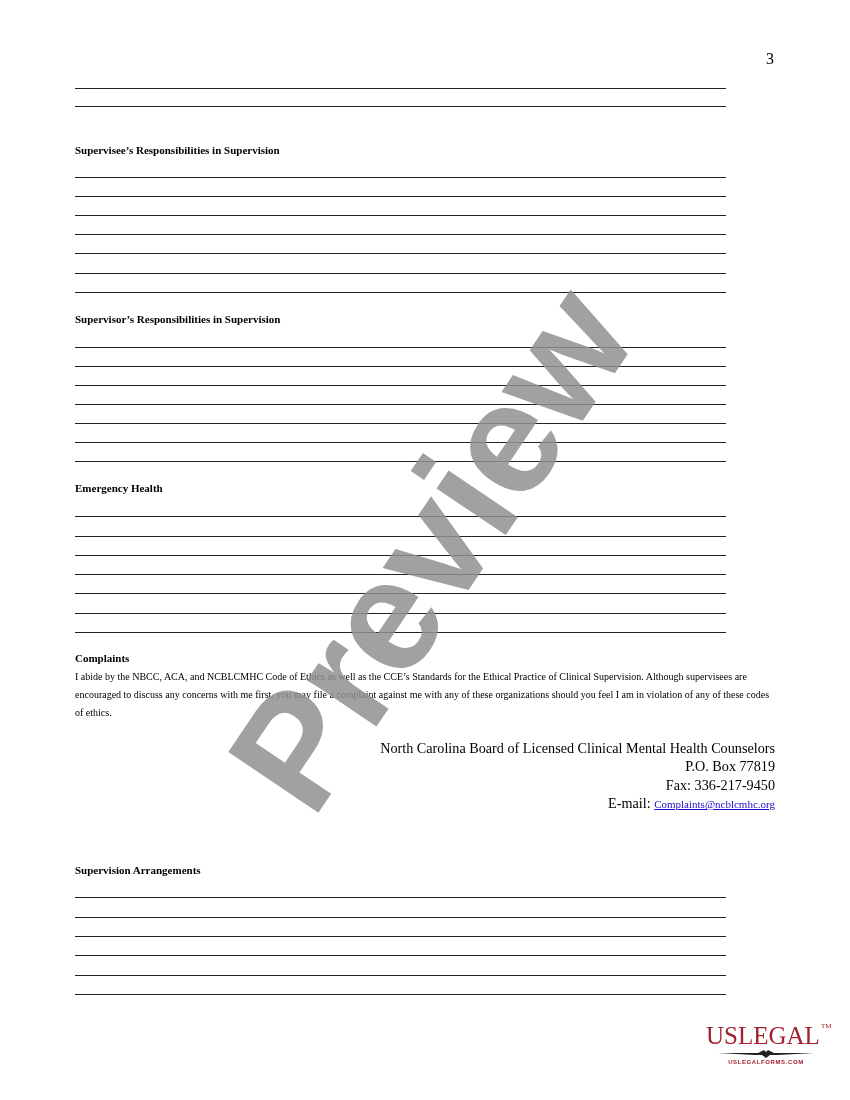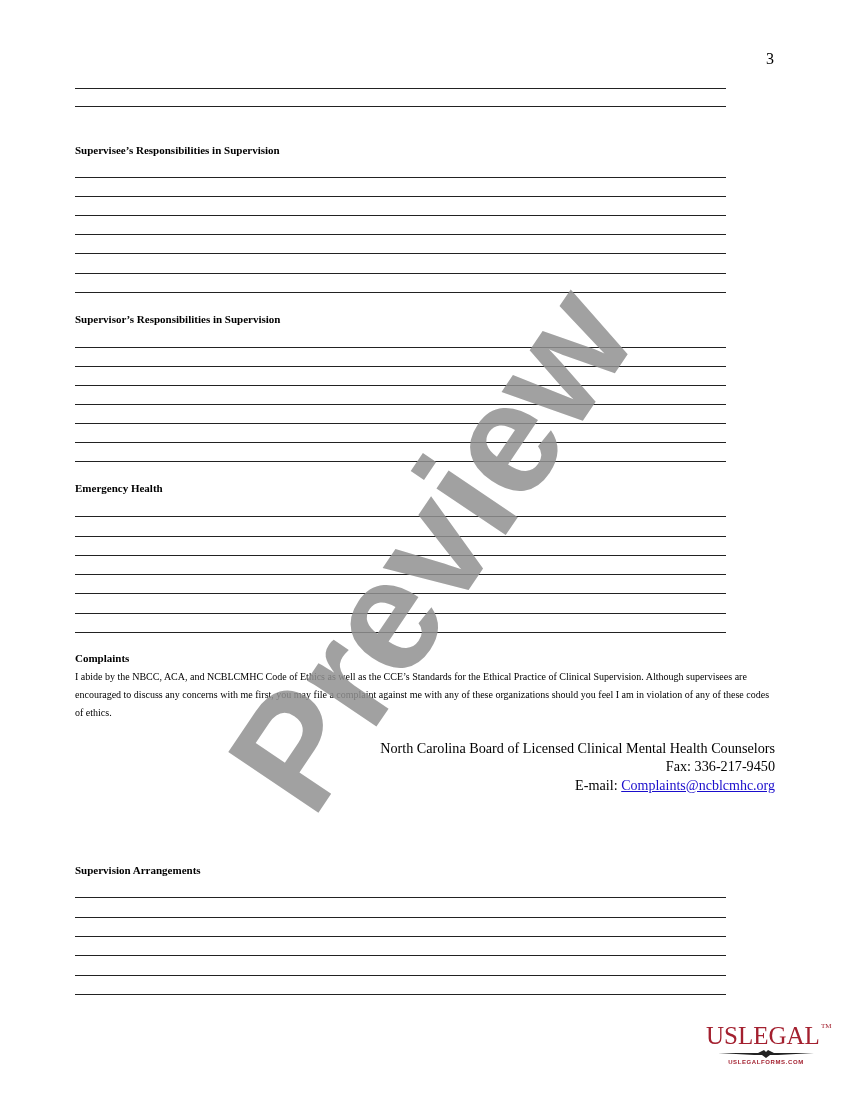--- a/index.html
+++ b/index.html
@@ -5,21 +5,21 @@
   html, body { margin: 0; padding: 0; background: #ffffff; }
   body { width: 850px; height: 1100px; position: relative; overflow: hidden;
          font-family: "Liberation Serif", "DejaVu Serif", serif; color: #000; }
   .page-num { position: absolute; left: 766px; top: 50px; font-size: 16px; }
   .rule { position: absolute; left: 75px; width: 651px; height: 0;
           border-top: 1px solid #222; }
   .heading { position: absolute; left: 75px; font-weight: bold; font-size: 11px; }
   .para { position: absolute; left: 75px; width: 700px; font-size: 10px; line-height: 18px; }
   .center-block { position: absolute; left: 75px; width: 700px; text-align: right;
                   font-size: 14.2px; line-height: 18.4px; }
-  .center-block a { color: #1a0dcc; text-decoration: underline; font-size: 14px; }
+  .center-block a { color: #1a0dcc; text-decoration: underline; font-size: 11px; }
   .watermark { position: absolute; left: 90px; top: 470px; width: 680px;
                font-family: "Liberation Sans", "DejaVu Sans", sans-serif; font-weight: bold;
                font-size: 158px; color: rgba(145,145,145,0.85); text-align: center;
                transform: rotate(-56deg); transform-origin: 50% 50%; letter-spacing: -2px;
                pointer-events: none; line-height: 1; }
   .logo { position: absolute; left: 706px; top: 1023px; width: 120px; text-align: center; }
   .logo-main { font-family: "Liberation Serif", "DejaVu Serif", serif; color: #a3202f;
                font-size: 25px; letter-spacing: 0px; line-height: 1; }
   .logo-main .tm { font-size: 7px; vertical-align: top; margin-left: 1px; margin-top: 26px; }
   .logo-wing { display: block; margin: 2px auto 0; }
@@ -67,20 +67,21 @@
     <div class="rule" style="top: 593px;"></div>
     <div class="rule" style="top: 613px;"></div>
     <div class="rule" style="top: 632px;"></div>
   </div>
 
 <div class="heading" style="top:652px">Complaints</div>
 <div class="para" style="top:668px">I abide by the NBCC, ACA, and NCBLCMHC Code of Ethics as well as the CCE’s Standards for the Ethical Practice of Clinical Supervision.  Although supervisees are encouraged to discuss any concerns with me first, you may file a complaint against me with any of these organizations should you feel I am in violation of any of these codes of ethics.</div>
 
 <div class="center-block" style="top:739px">
   <div>North Carolina Board of Licensed Clinical Mental Health Counselors</div>
+  <div>P.O. Box 77819</div>
   <div>Fax: 336-217-9450</div>
   <div><span>E-mail: </span><a>Complaints@ncblcmhc.org</a></div>
 </div>
 
 <div class="heading" style="top:864px">Supervision Arrangements</div>
 <div id="rules-arrangements">
     <div class="rule" style="top: 897px;"></div>
     <div class="rule" style="top: 917px;"></div>
     <div class="rule" style="top: 936px;"></div>
     <div class="rule" style="top: 955px;"></div>

